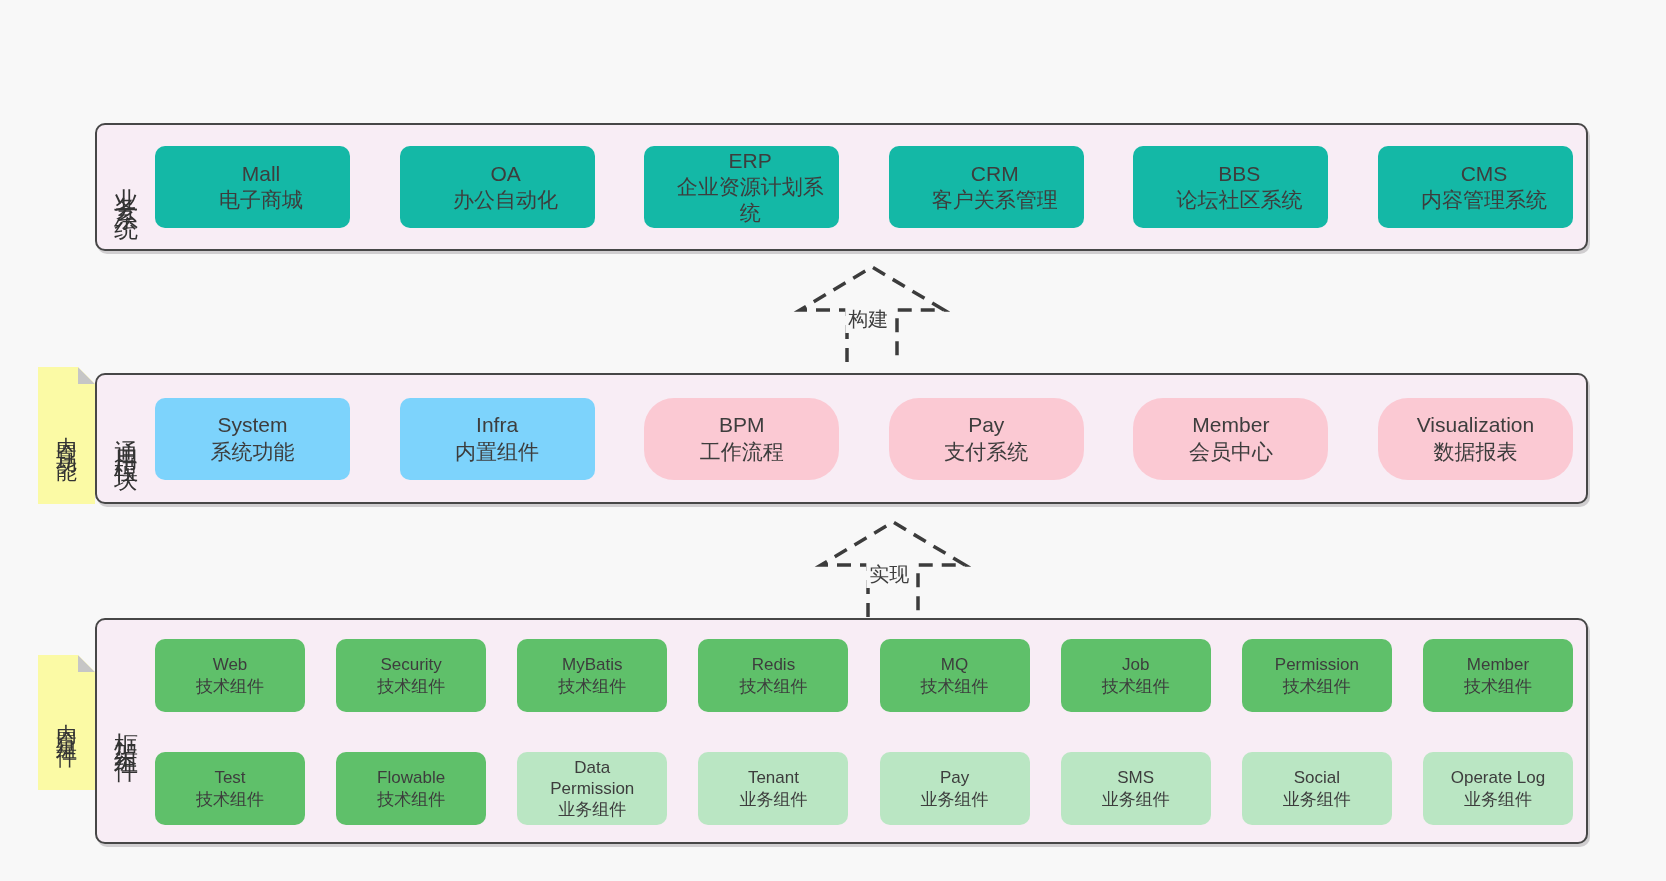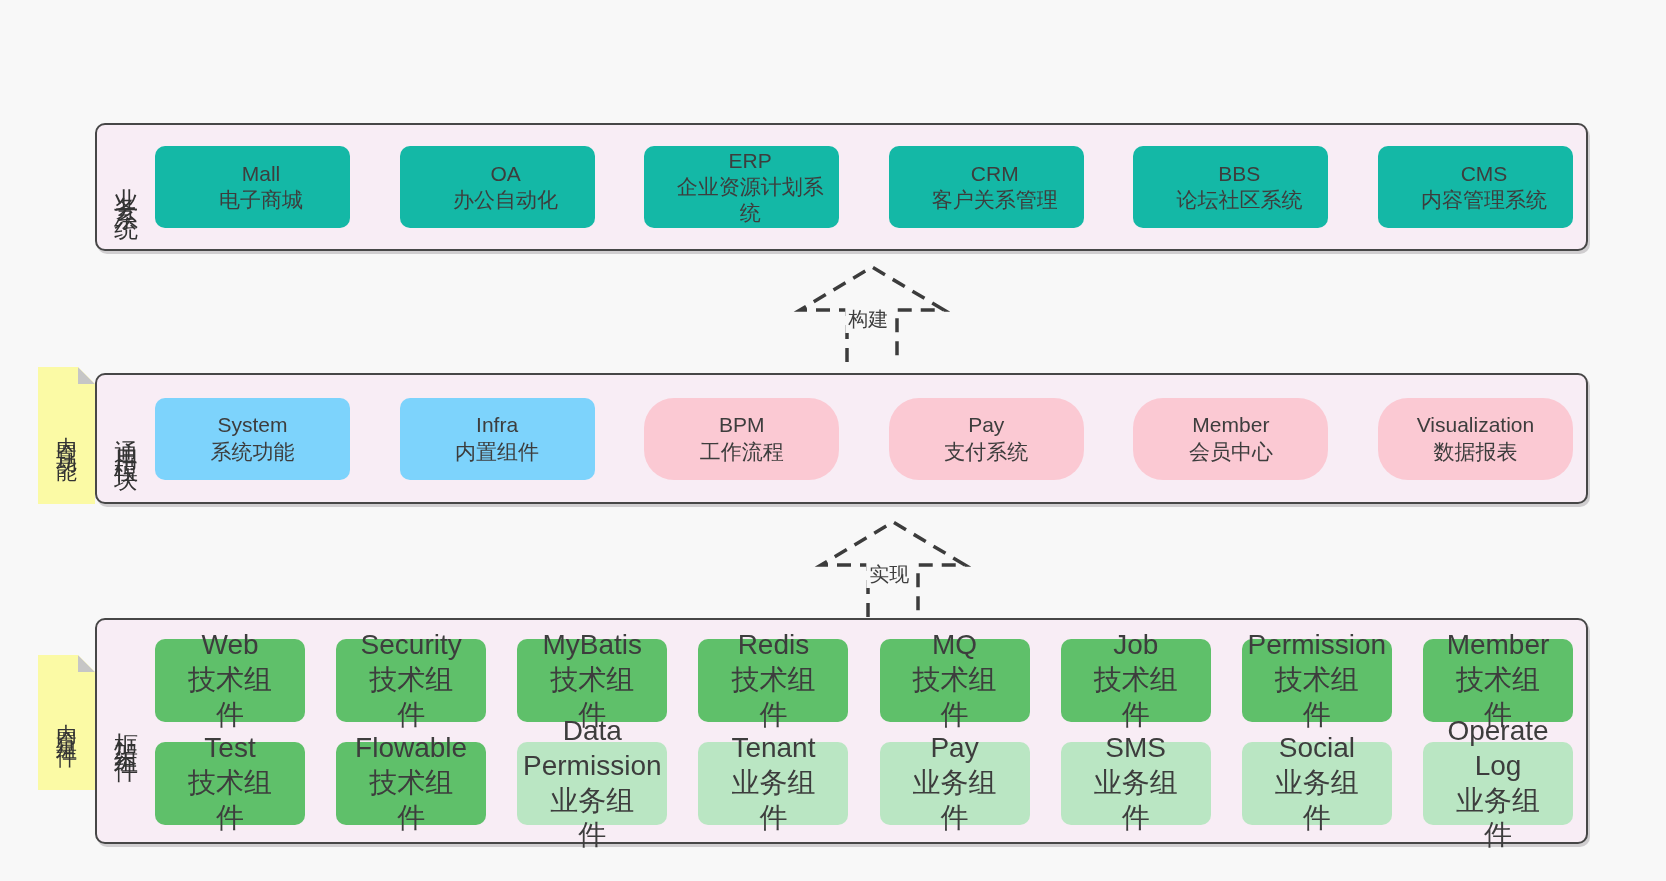--- a/index.html
+++ b/index.html
@@ -33,21 +33,21 @@
     display:flex; flex-direction:column; justify-content:space-between;
   }
   .rows .subrow { display:flex; justify-content:space-between; }
   
   .box {
     box-sizing:border-box; border-radius:10px; text-align:center;
     display:flex; flex-direction:column; align-items:center; justify-content:center;
     line-height:1.24;
   }
   .w6 { width:195px; height:82px; font-size:21px; padding:0 10px; }
-  .w8 { width:150px; height:83px; font-size:28px; padding:0 24px; }
+  .w8 { width:150px; height:73px; font-size:17px; padding:0 24px; }
   .blue       { background:#14b8a6;padding-left:27px; }
   .red        { background:#7dd3fc; }
   .pink       { background:#fbc9d3;border-radius:30px; }
   .green      { background:#5fc06a; }
   .lightgreen { background:#bae6c3; }
   
   .sticky {
     position:absolute; left:38px; width:57px; box-sizing:border-box;
     background:#fbfaa5; z-index:0;
     clip-path:polygon(0 0, calc(100% - 17px) 0, 100% 17px, 100% 100%, 0 100%);

